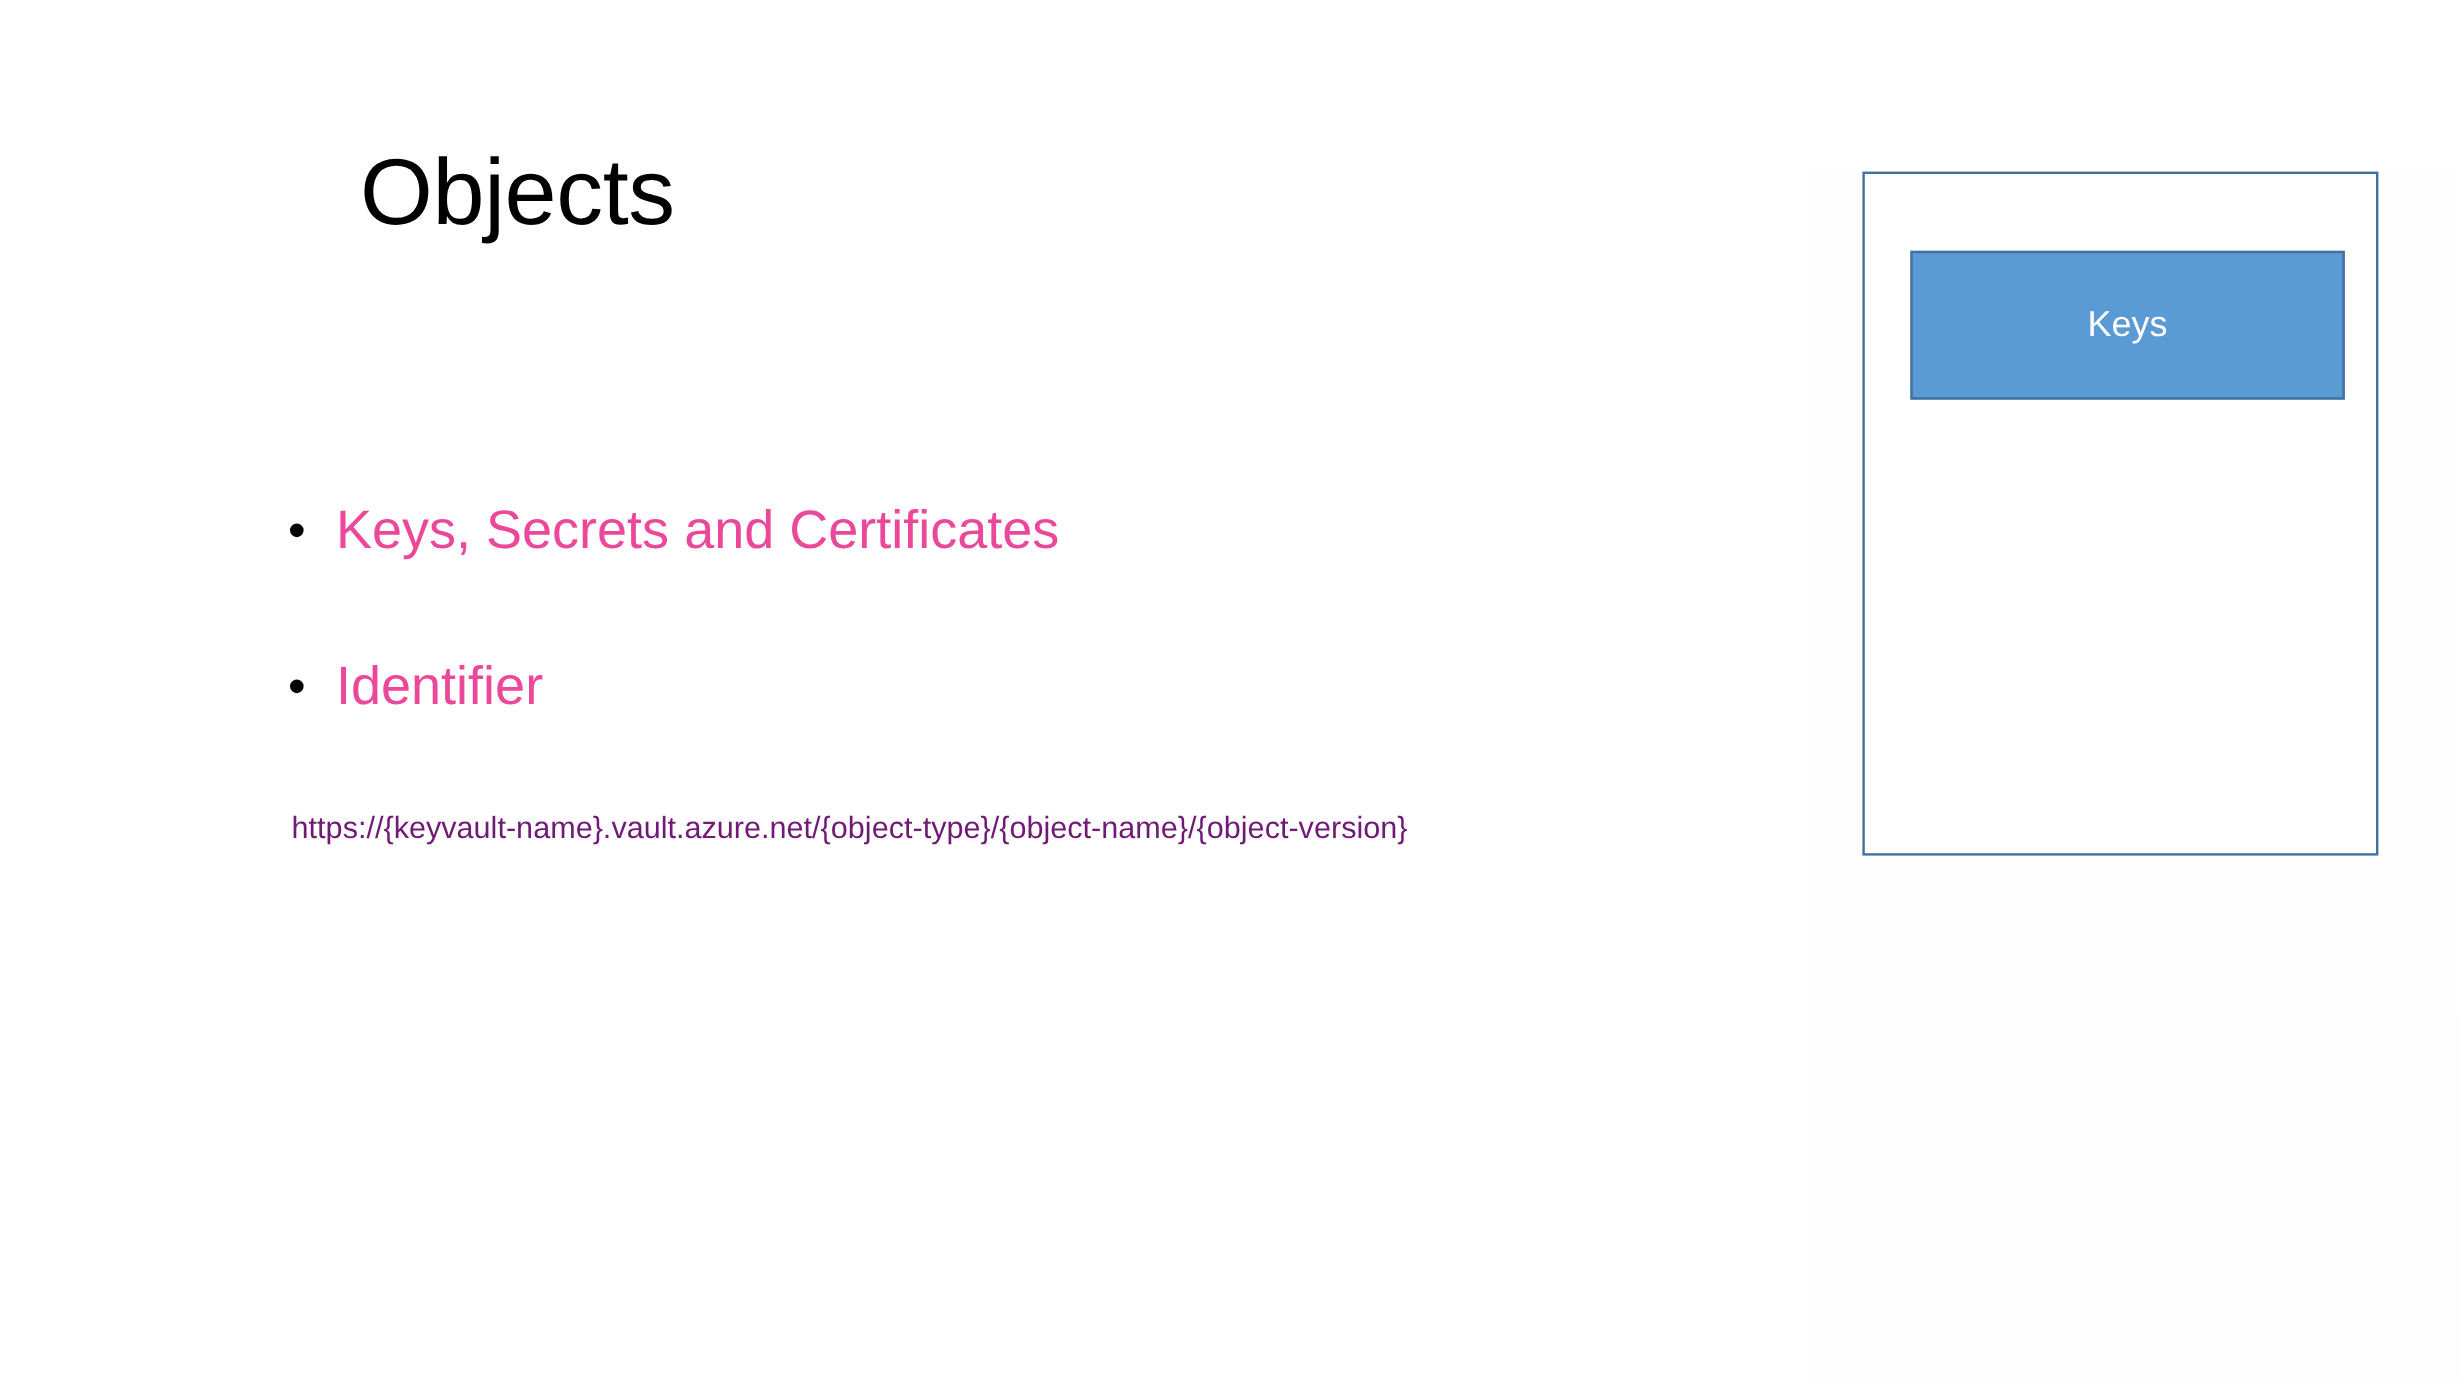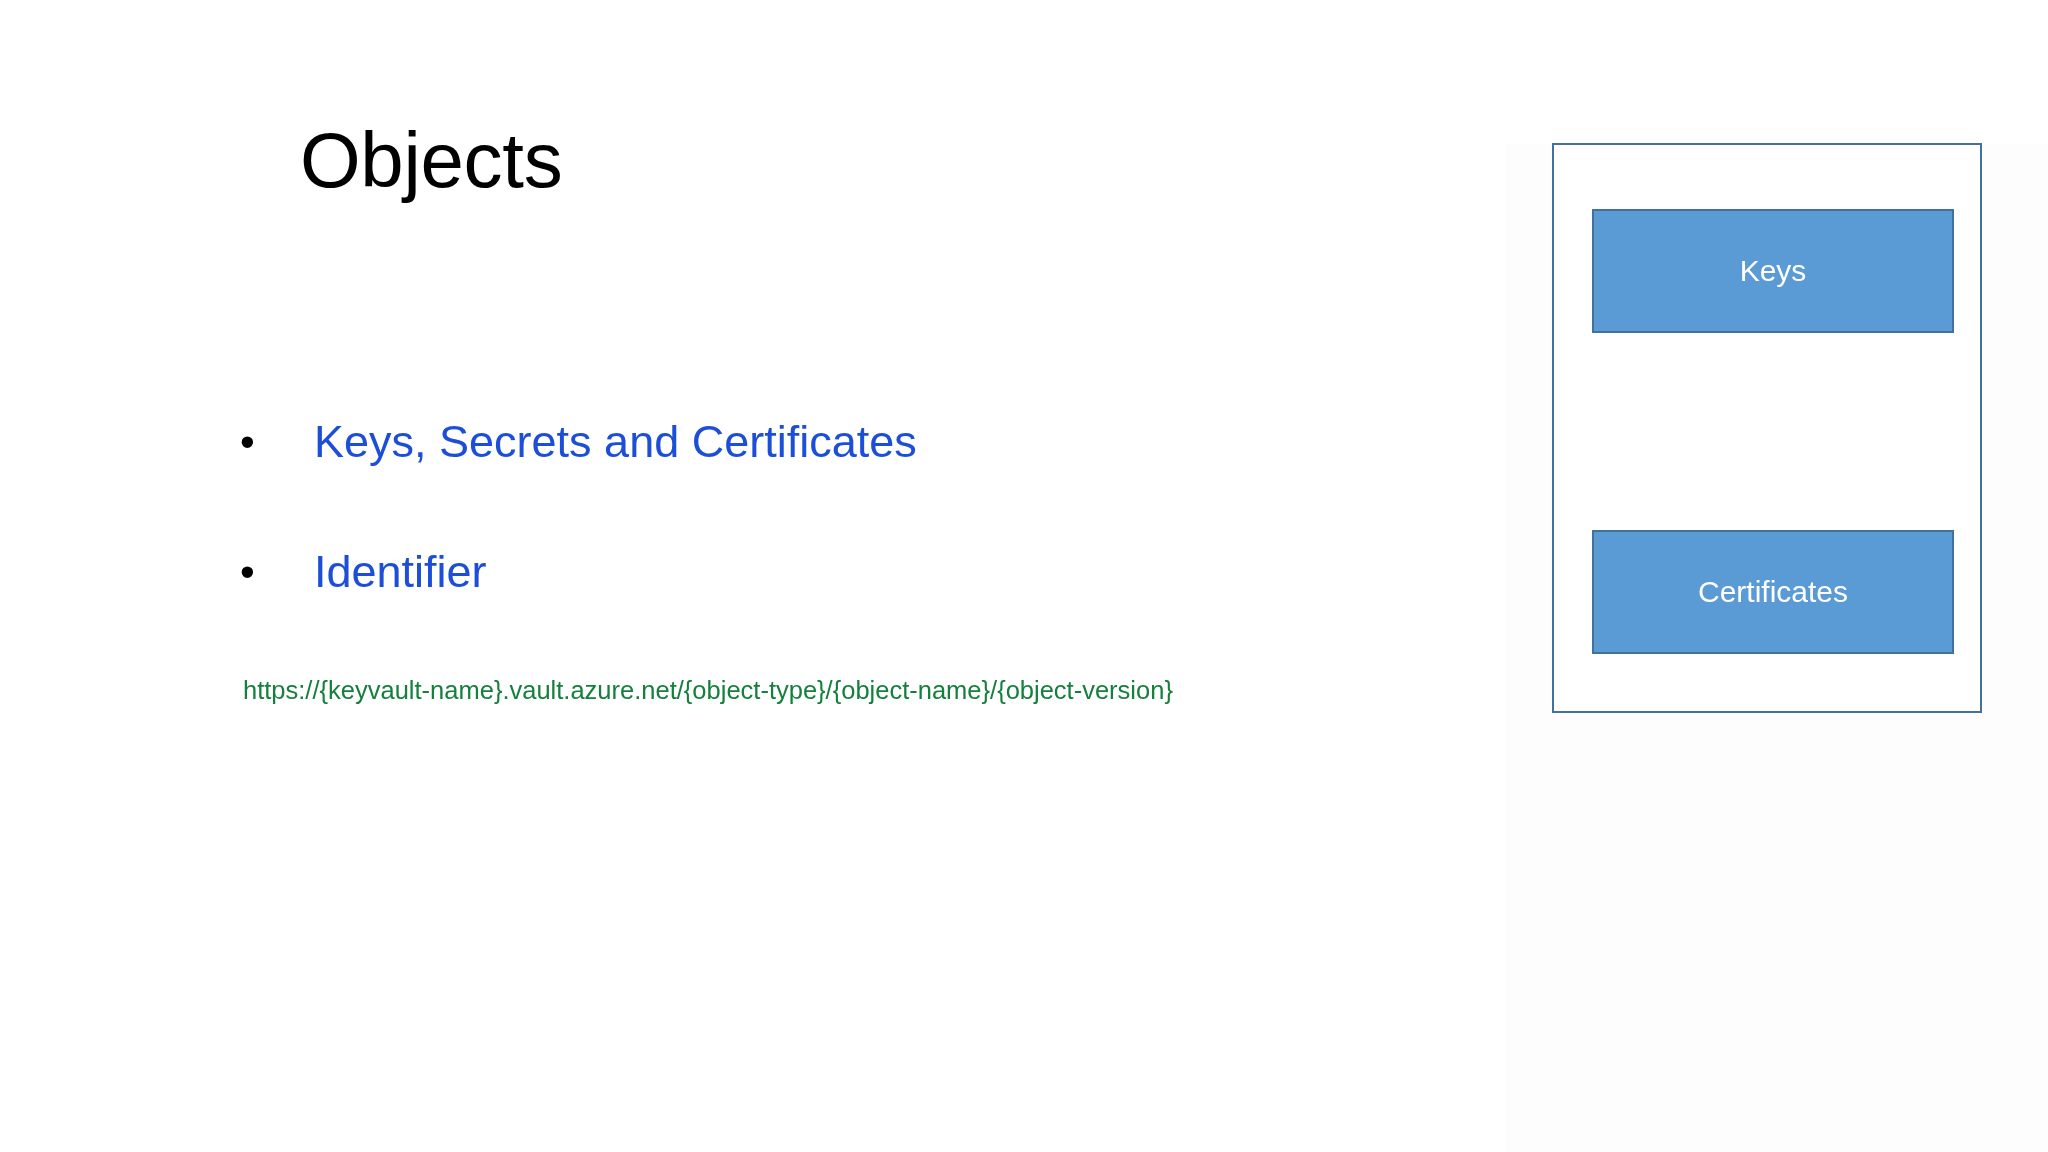--- a/index.html
+++ b/index.html
@@ -71,32 +71,31 @@
     flex: 0 0 40px;
     font-size: 42px;
     line-height: 60px;
     color: #000000;
     text-align: left;
   }
 
   .bullet-text {
     font-size: 45px;
     line-height: 60px;
-    color: #1d4ed8;
+    color: #ec4899;
     white-space: nowrap;
-    margin-left: 34px;
   }
 
   .identifier-url {
     position: absolute;
     left: 243px;
     top: 674px;
     font-size: 25.5px;
     line-height: 32px;
-    color: #15803d;
+    color: #701a75;
     white-space: nowrap;
   }
 
   
   .diagram-frame {
     position: absolute;
     left: 1506px;
     top: 143px;
     width: 430px;
     height: 570px;
@@ -155,19 +154,16 @@
 
   <div class="identifier-url">https://{keyvault-name}.vault.azure.net/{object-type}/{object-name}/{object-version}</div>
 
   <div class="diagram-frame">
 
     <div class="obj-box b1">
       <span class="obj-label">Keys</span>
     </div>
 
 
-    <div class="obj-box b3">
-      <span class="obj-label">Certificates</span>
-    </div>
 
   </div>
 
 </div>
 
 </body></html>

